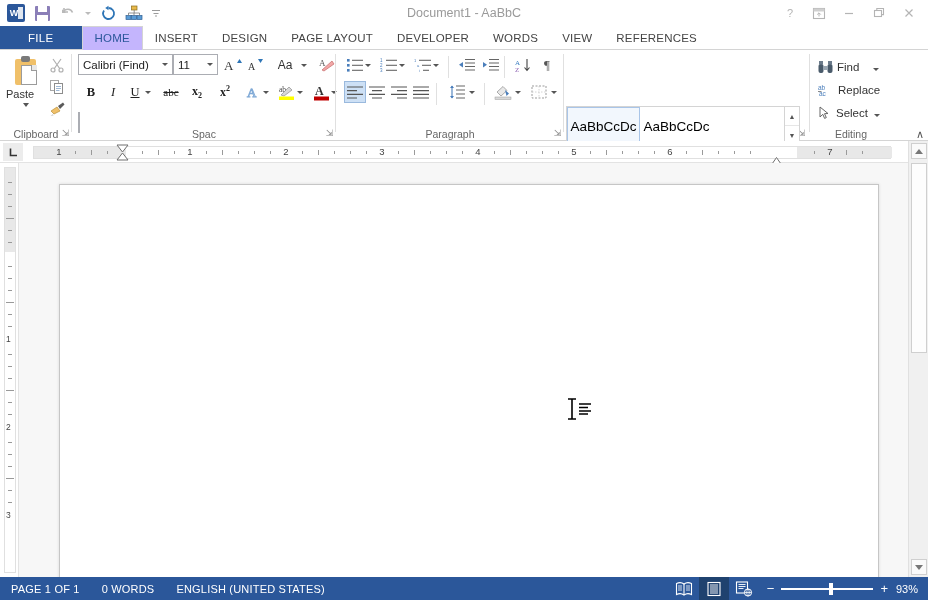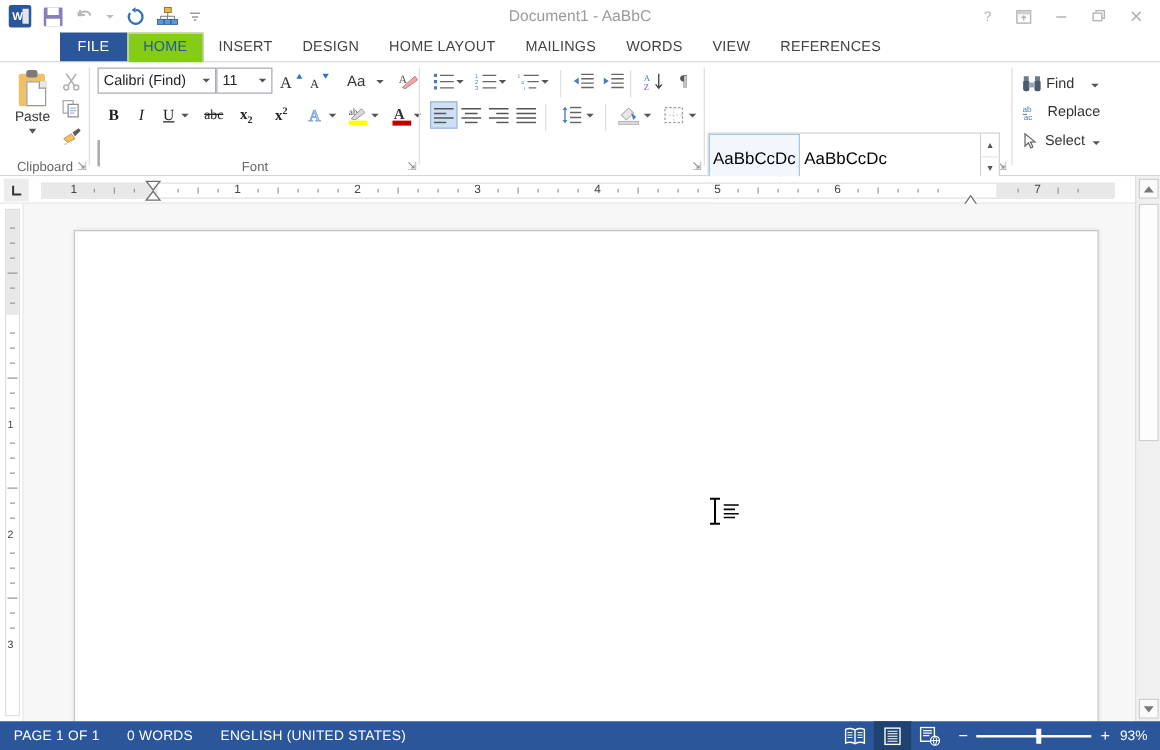--- a/index.html
+++ b/index.html
@@ -54,28 +54,28 @@
   }
 
   
   .tabstrip {
     position: absolute; top: 26px; left: 0; width: 928px; height: 24px;
     background: #ffffff; border-bottom: 1px solid #d4d4d4;
     display: flex; align-items: stretch;
   }
   .tab-file {
     background: #2b579a; color: #fff; font-size: 11.5px; letter-spacing: .3px;
-    padding: 0 14px; display: flex; align-items: center; cursor: default; margin-left: 48px;
+    padding: 0 28px; display: flex; align-items: center; cursor: default;
   }
   .tab {
     padding: 0 12px; display: flex; align-items: center;
     font-size: 11.5px; color: #444; letter-spacing: .2px; cursor: default;
   }
   .tab.active {
-    color: #2b579a; background: #84cc16;
+    color: #2b579a; background: #c4b5fd;
     border-left: 1px solid #d4d4d4; border-right: 1px solid #d4d4d4;
     border-top: 1px solid #d4d4d4;
     margin-bottom: -1px; padding-bottom: 1px;
   }
 
   
   .ribbon {
     position: absolute; top: 50px; left: 0; width: 928px; height: 91px;
     background: #ffffff; border-bottom: 1px solid #d4d4d4;
   }
@@ -94,21 +94,21 @@
 
   .btn { cursor: default; user-select: none; }
   .btn-sq {
     position: absolute; width: 22px; height: 22px;
     display: flex; align-items: center; justify-content: center;
   }
   .btn-sq.on { background: #cde0f5; border: 1px solid #9ab9dd; }
   .caret { width: 0; height: 0; border-left: 3px solid transparent; border-right: 3px solid transparent; border-top: 3.5px solid #555; }
 
   
-  .paste-btn { position: absolute; left: 6px; top: 4px; width: 40px; height: 72px; text-align: center; }
+  .paste-btn { position: absolute; left: 6px; top: 4px; width: 40px; height: 72px; }
   .clipboard-ico {
     width: 26px; height: 30px; margin: 2px auto 0; position: relative;
   }
   .cb-body { position: absolute; left: 2px; top: 3px; width: 21px; height: 26px; background: #f0c069; border-radius: 2px; }
   .cb-clip { position: absolute; left: 8px; top: 0px; width: 9px; height: 6px; background: #7a7a7a; border-radius: 2px; }
   .cb-page { position: absolute; left: 8px; top: 9px; width: 16px; height: 20px; background: #fff; border: 1px solid #9b9b9b; }
   .cb-page::after { content:""; position:absolute; right:-1px; top:-1px; width:5px; height:5px; background:#e8e8e8; border-left:1px solid #9b9b9b; border-bottom:1px solid #9b9b9b;}
   .paste-label { font-size: 11px; color: #333; margin-top: 2px; }
   .paste-caret { margin: 3px auto 0; width: 0; height: 0; border-left: 3.5px solid transparent; border-right: 3.5px solid transparent; border-top: 4px solid #555; }
 
@@ -319,22 +319,22 @@
           </svg>
       </div>
     </div>
   </div>
 
   <div class="tabstrip">
     <div class="tab-file">FILE</div>
     <div class="tab active">HOME</div>
     <div class="tab">INSERT</div>
     <div class="tab">DESIGN</div>
-    <div class="tab">HOME LAYOUT</div>
-    <div class="tab">MAILINGS</div>
+    <div class="tab">PAGE LAYOUT</div>
+    <div class="tab">DEVELOPER</div>
     <div class="tab">WORDS</div>
     <div class="tab">VIEW</div>
     <div class="tab">REFERENCES</div>
   </div>
 
   <div class="ribbon">
 
     <div class="group" style="left:0; width:72px;">
       <div class="paste-btn">
         <div class="clipboard-ico">
@@ -454,21 +454,21 @@
       <div class="btn btn-sq" style="left:238px; top:31px;">
         <svg width="17" height="17" viewBox="0 0 17 17">
           <text x="2" y="11" font-size="12" font-weight="bold" font-family="Liberation Serif, serif" fill="#333">A</text>
           <rect x="1" y="12.5" width="15" height="4" fill="#c00000"></rect>
         </svg>
       </div>
       <div class="btn btn-sq" style="left:256px; top:31px; width:12px;">
           <div class="caret"></div>
         </div>
 
-      <div class="group-label">Font</div>
+      <div class="group-label">Spac</div>
       <div class="dialog-launcher" style="left:252px;">⇲</div>
       <div class="group-sep" style="left:263px;"></div>
     </div>
 
     <div class="group" style="left:336px; width:228px;">
 
       <div class="btn btn-sq" style="left:8px; top:4px;">
         <svg width="17" height="14" viewBox="0 0 17 14">
           <rect x="0" y="1" width="2.6" height="2.6" fill="#4a7ebb"></rect>
             <path d="M5 2.3 L16 2.3" stroke="#666" stroke-width="1.1"></path>
@@ -577,20 +577,21 @@
       <div class="btn btn-sq" style="left:192px; top:31px;">
         <svg width="16" height="14" viewBox="0 0 16 14">
           <rect x="1" y="1" width="14" height="12" fill="none" stroke="#9b9b9b" stroke-width="1" stroke-dasharray="2 1.5"></rect>
           <path d="M8 1 L8 13 M1 7 L15 7" stroke="#c9c9c9" stroke-width=".8" stroke-dasharray="1.5 1.5"></path>
         </svg>
       </div>
       <div class="btn btn-sq" style="left:212px; top:31px; width:12px;">
           <div class="caret"></div>
         </div>
 
+      <div class="group-label">Paragraph</div>
       <div class="dialog-launcher" style="left:216px;">⇲</div>
       <div class="group-sep" style="left:227px;"></div>
     </div>
 
     <div class="group" style="left:564px; width:246px;">
       <div class="group-label">Styles</div>
       <div class="dialog-launcher" style="left:232px;">⇲</div>
       <div class="group-sep" style="left:245px;"></div>
     </div>
     <div class="style-gallery">
@@ -602,20 +603,24 @@
         <div class="style-prev">AaBbCcDc</div>
         <div class="style-name">¶ No Spac...</div>
       </div>
     </div>
     <div class="style-scroll">
       <div>▲</div>
       <div>▼</div>
       <div style="border-bottom:none">≡</div>
     </div>
 
+    <div class="group" style="left:810px; width:118px;">
+      <div class="group-label" style="width:82px; left:0;">Editing</div>
+      <div class="btn" style="position:absolute; right:4px; bottom:0px; font-size:11px; color:#555;">∧</div>
+    </div>
     <div class="edit-row" style="top:6px;">
       <svg width="15" height="14" viewBox="0 0 15 14">
         <rect x="0.5" y="4" width="5" height="9" rx="2" fill="#4a5b6b"></rect>
         <rect x="9.5" y="4" width="5" height="9" rx="2" fill="#4a5b6b"></rect>
         <rect x="5" y="6" width="5" height="4" fill="#9aa7b3"></rect>
         <rect x="1" y="1" width="4" height="3.5" fill="#6b7b8b"></rect>
         <rect x="10" y="1" width="4" height="3.5" fill="#6b7b8b"></rect>
       </svg>
       <span>Find</span>
       <span style="margin-left:10px"><span class="caret" style="display:inline-block"></span></span>

